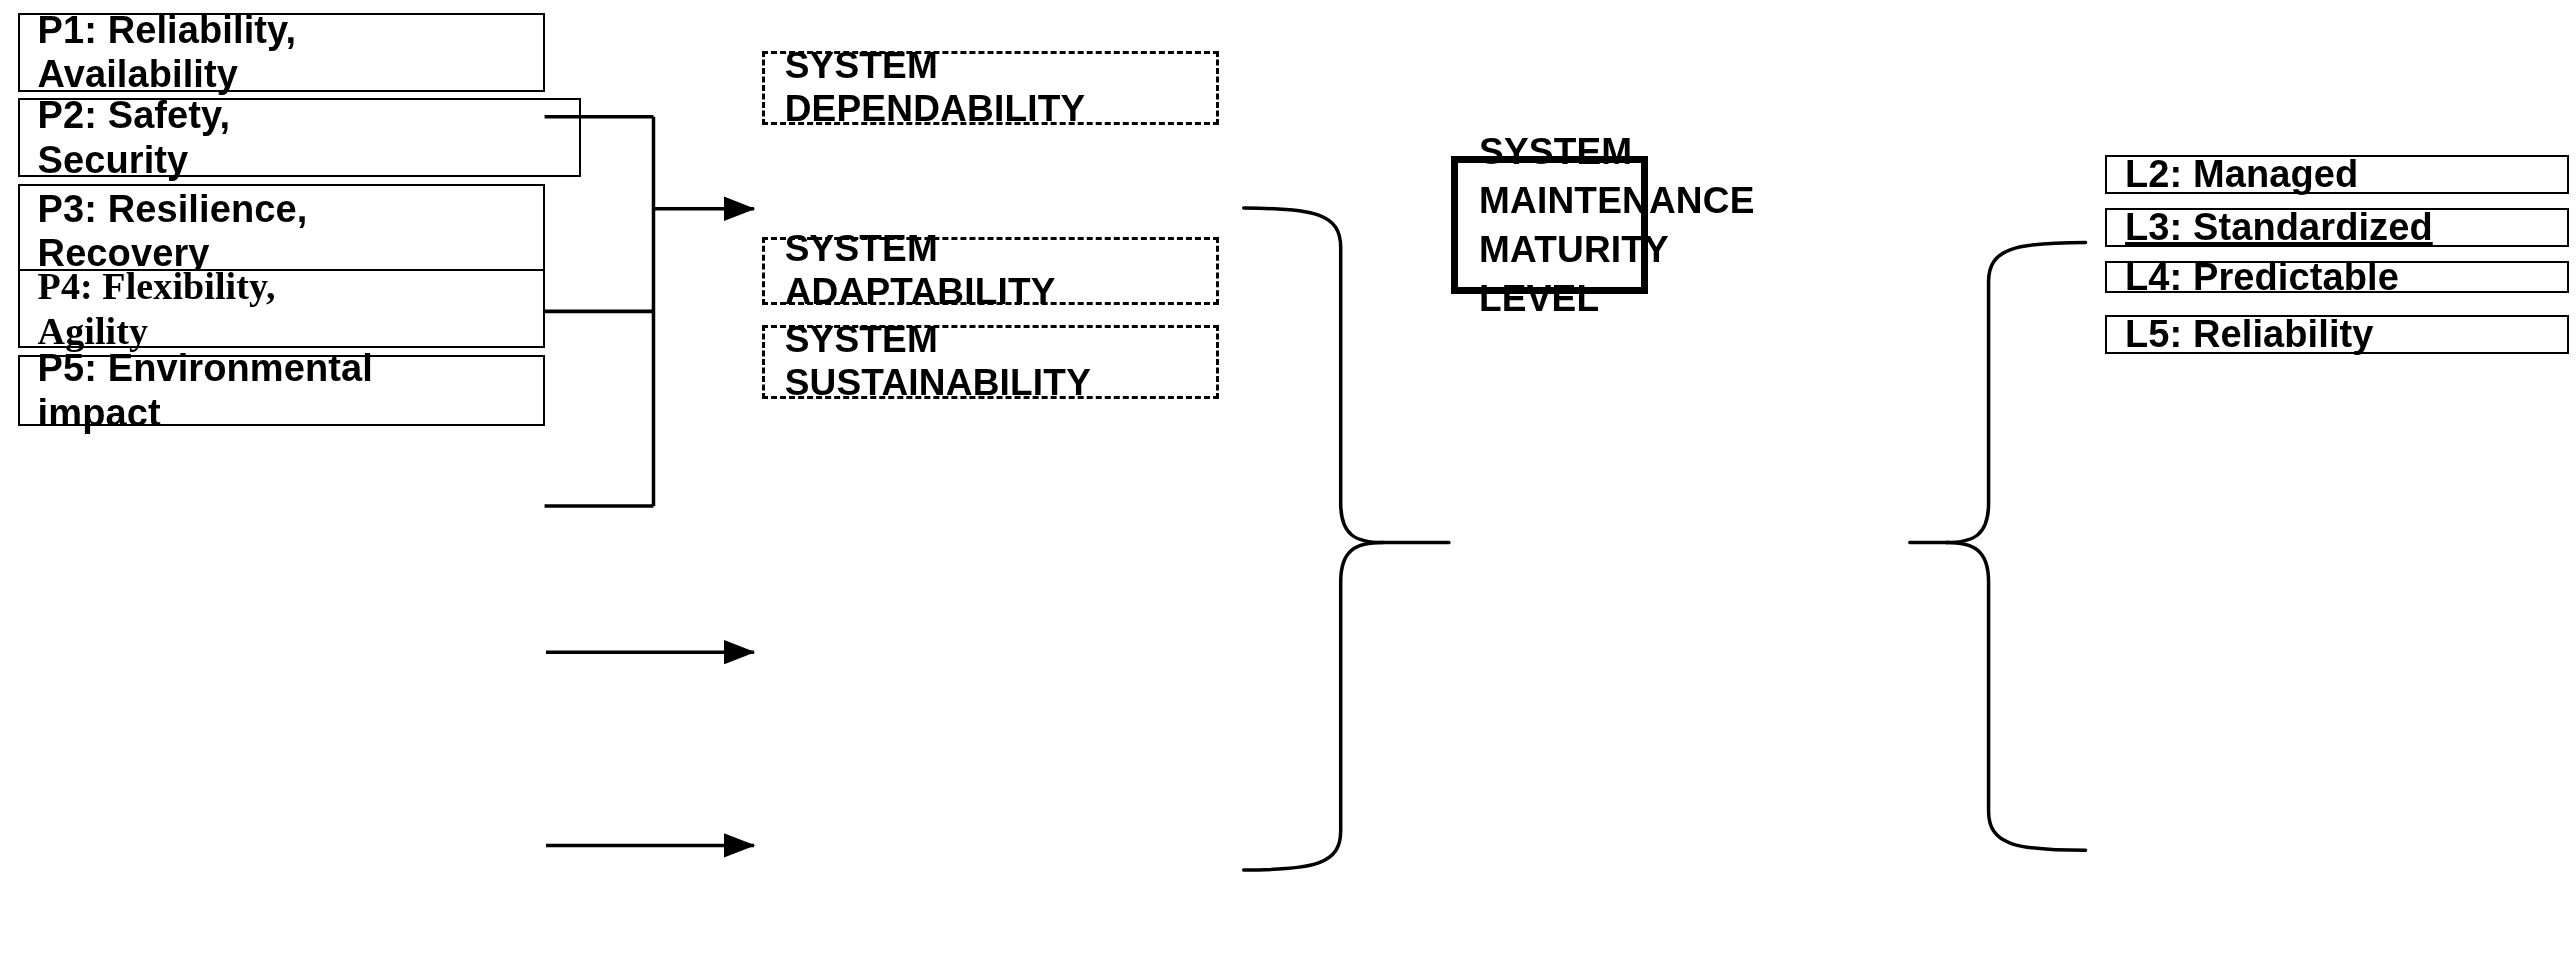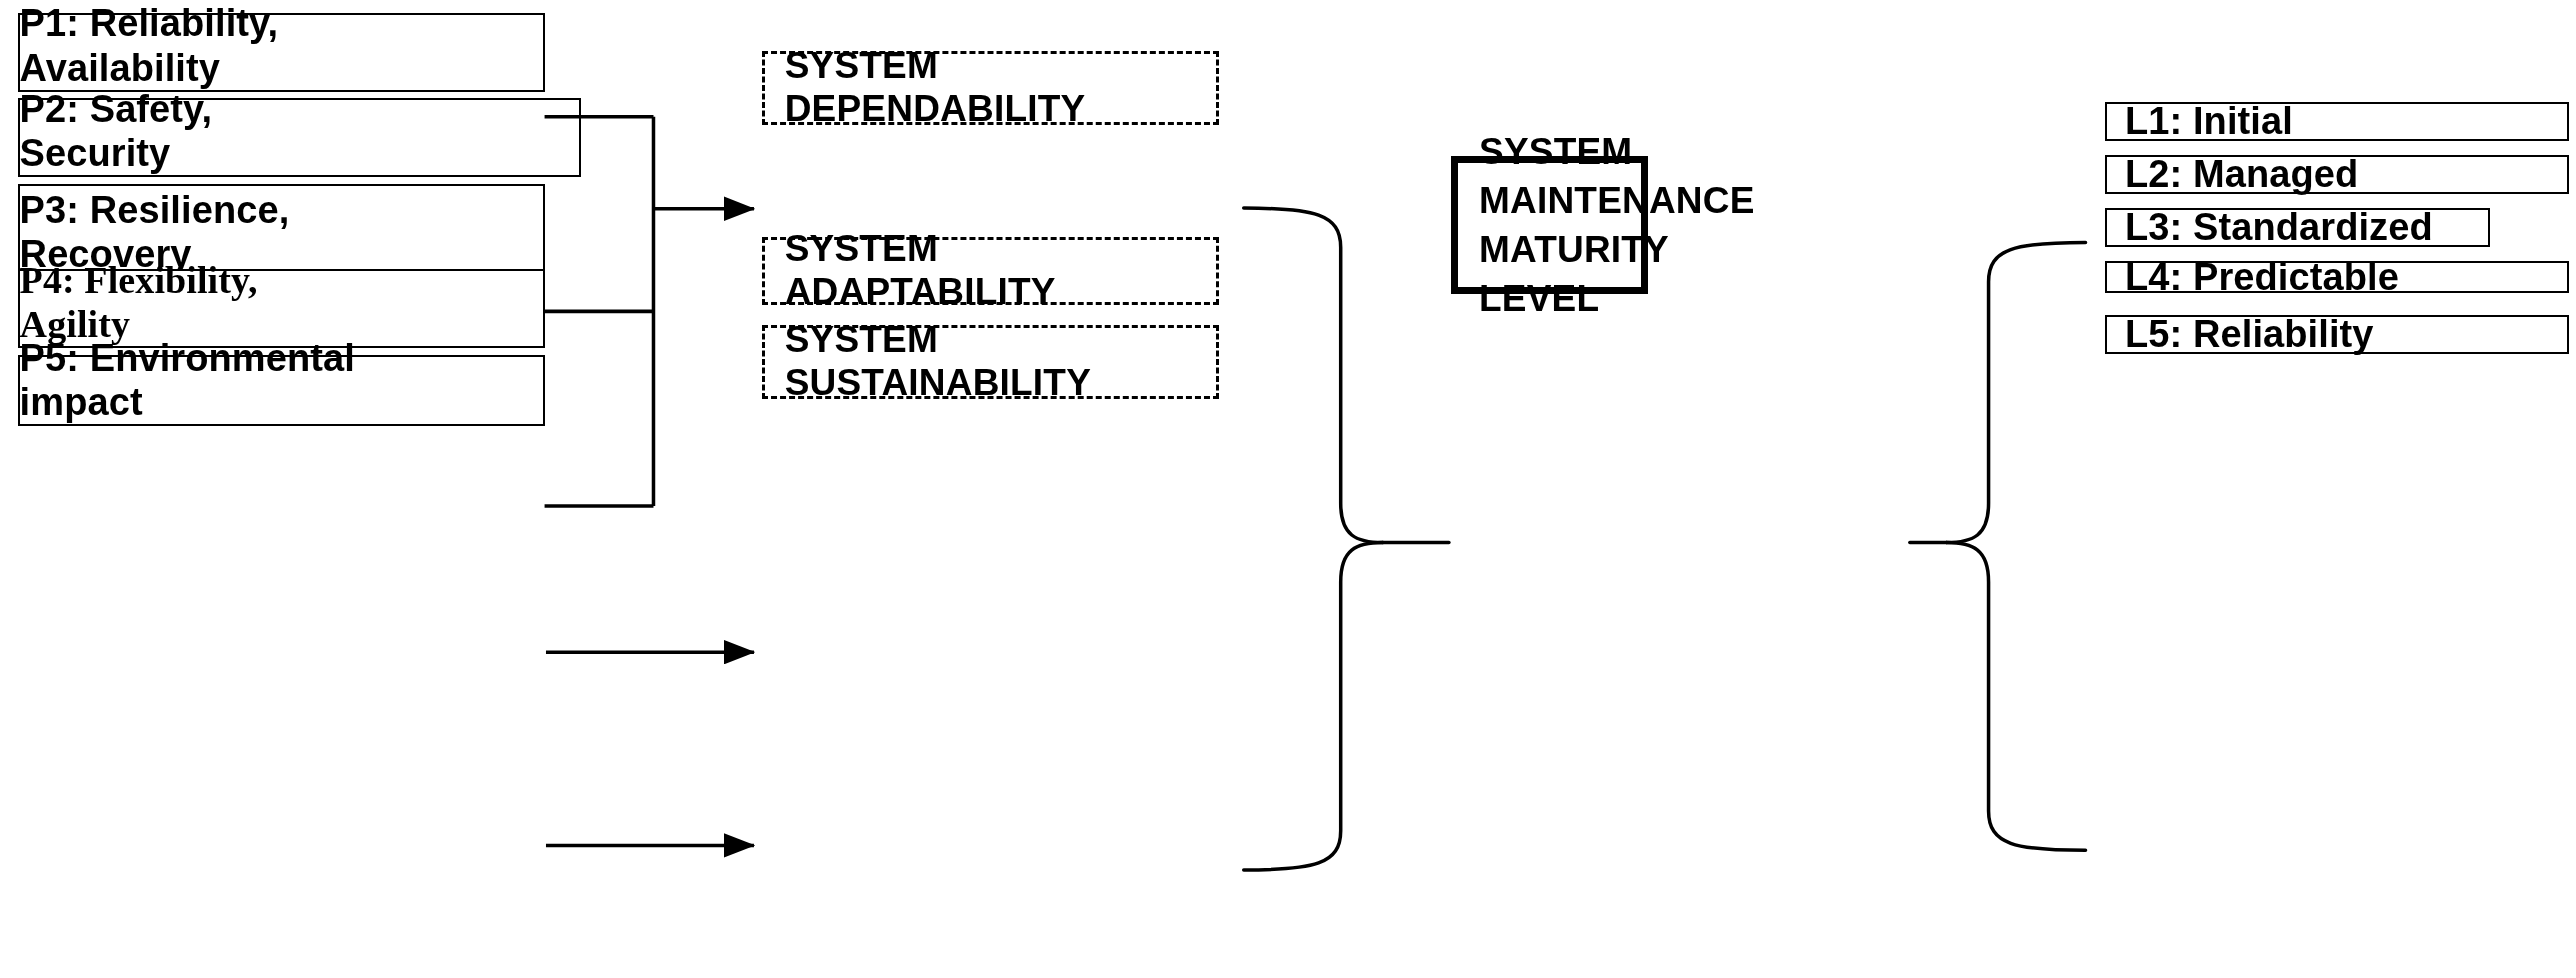--- a/index.html
+++ b/index.html
@@ -4,21 +4,21 @@
 <title>System Maintenance Maturity Level Diagram</title>
 <style>
   html,body{margin:0;padding:0;background:#ffffff;}
   body{width:2576px;height:979px;font-family:"Liberation Sans",sans-serif;color:#000;}
   #stage{position:relative;width:2576px;height:979px;overflow:hidden;background:#fff;}
 
   .box{position:absolute;box-sizing:border-box;background:#fff;display:flex;align-items:center;}
   .box .txt{font-weight:bold;line-height:1.16;white-space:pre-line;}
 
   
-  .pbox{border:2.8px solid #000;align-items:flex-end;}
+  .pbox{border:2.8px solid #000;padding-left:18px;}
   .pbox .txt{font-size:38px;letter-spacing:0.1px;}
 
   
   .dbox{border:3.5px dashed #000;padding-left:19.7px;}
   .dbox .txt{font-size:37px;letter-spacing:0.2px;}
 
   
   .cbox{border:7.7px solid #000;padding-left:21px;}
   .cbox .txt{font-size:37px;line-height:1.33;letter-spacing:0.2px;}
 
@@ -73,29 +73,26 @@
 SUSTAINABILITY</span>
   </div>
 
   <div class="box cbox" style="left:1451px;top:156px;width:197px;height:138px;">
     <span class="txt">SYSTEM
 MAINTENANCE
 MATURITY
 LEVEL</span>
   </div>
 
-  <div class="box lbox" style="left:2105px;top:102px;width:464px;height:39px;">
-    <span class="txt">L1: Initial</span>
-  </div>
 
   <div class="box lbox" style="left:2105px;top:155px;width:464px;height:39px;">
     <span class="txt">L2: Managed</span>
   </div>
 
-  <div class="box lbox" style="left:2105px;top:208px;width:385px;height:39px;">
+  <div class="box lbox" style="left:2105px;top:208px;width:464px;height:39px;text-decoration:underline;">
     <span class="txt">L3: Standardized</span>
   </div>
 
   <div class="box lbox" style="left:2105px;top:261px;width:464px;height:32px;">
     <span class="txt">L4: Predictable</span>
   </div>
 
   <div class="box lbox" style="left:2105px;top:315px;width:464px;height:39px;">
     <span class="txt">L5: Reliability</span>
   </div>

